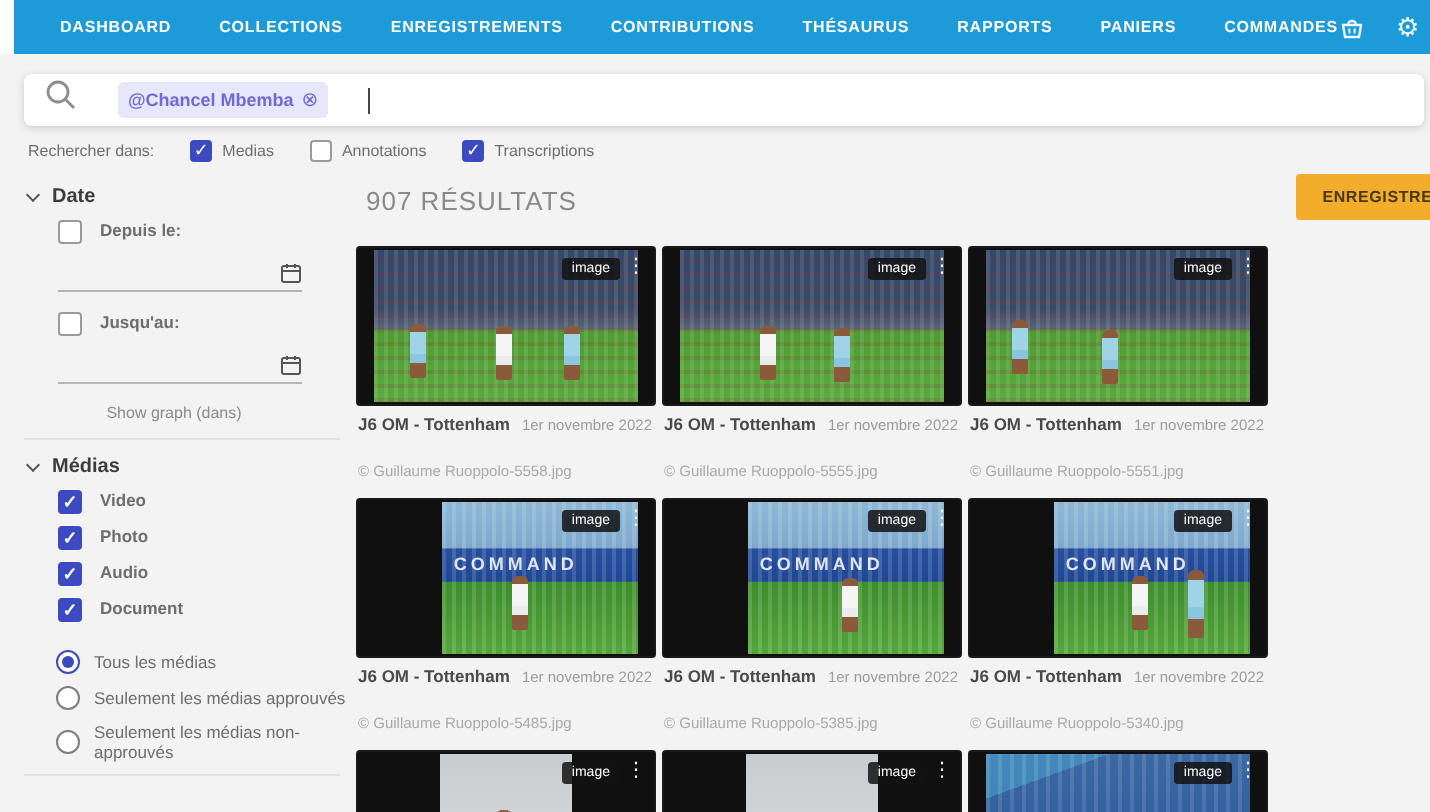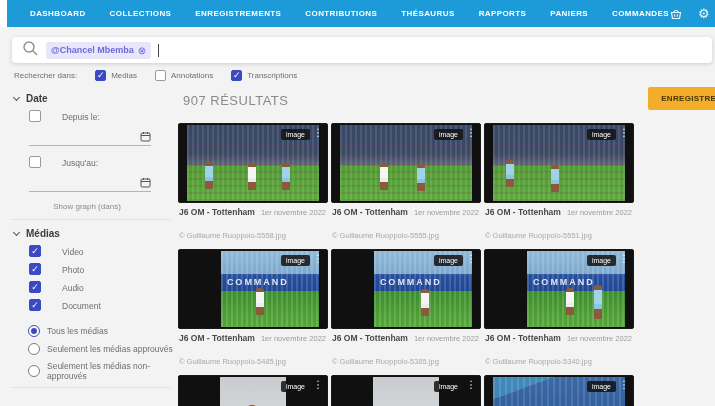--- a/index.html
+++ b/index.html
@@ -13,21 +13,21 @@
   .topnav { display:flex; gap:24px; margin-left:23px; }
   .topnav .navitem { color:#ffffff; font-size:8px; font-weight:bold; letter-spacing:.4px; cursor:pointer; white-space:nowrap; }
   .topicons { margin-left:auto; display:flex; align-items:center; gap:15px; }
   .icon-basket svg, .icon-gear { display:block; }
   .icon-gear { color:#eaf6fd; font-size:13px; line-height:13px; }
   .logo-tile { width:24px; height:24px; background:#ffffff; border-radius:3px; margin-right:-5px; display:flex; align-items:center; justify-content:center; }
   .logo-tile span { color:#1d9bd8; font-style:italic; font-weight:bold; font-size:10px; }
 
   
   .searchbar { margin:10px 3px 0 12px; height:26px; background:#ffffff; border-radius:4px;
-    box-shadow:0 1px 4px rgba(0,0,0,.16); display:flex; align-items:center; padding:0 10px; gap:7px; }
+    box-shadow:0 1px 4px rgba(0,0,0,.16); display:flex; align-items:center; padding:0 10px; gap:20px; }
   .chip { display:flex; align-items:center; gap:4px; background:#e7e6fb; color:#6f6ad8;
     font-size:9px; font-weight:bold; padding:3px 5px; border-radius:3px; }
   .chip .x { font-size:10px; font-weight:normal; cursor:pointer; }
   .caret { width:1px; height:13px; background:#444; }
 
   .scoperow { display:flex; align-items:center; gap:18px; margin:7px 0 0 14px; font-size:8px; color:#6e6e6e; }
   .scopeitem { display:flex; align-items:center; gap:5px; cursor:pointer; }
 
   
   .cb { width:12px; height:12px; border:1.5px solid #9a9a9a; border-radius:2px; background:#fff;
@@ -39,21 +39,21 @@
     display:inline-flex; align-items:center; justify-content:center; flex:none; cursor:pointer; }
   .radio.selected { border-color:#3b4ac0; }
   .radio.selected::after { content:""; width:6px; height:6px; border-radius:50%; background:#3b4ac0; }
 
   
   .layout { display:flex; padding-left:12px; }
   .sidebar { width:166px; flex:none; padding-top:8px; }
   .sechead { display:flex; align-items:center; gap:7px; margin:4px 0 4px 2px; cursor:pointer; }
   .chev { width:5px; height:5px; border-right:1.5px solid #555; border-bottom:1.5px solid #555; transform:rotate(45deg); margin-top:-2px; }
   .sechead .st { font-size:10px; font-weight:bold; color:#3c3c3c; }
-  .cbrow { display:flex; align-items:flex-end; gap:21px; margin:6px 0 6px 17px; font-size:8.5px; color:#6e6e6e; }
+  .cbrow { display:flex; align-items:flex-start; gap:9px; margin:6px 0 6px 17px; font-size:8.5px; color:#6e6e6e;font-weight:bold; }
   .datefield { position:relative; margin:4px 0 10px 17px; width:122px; border-bottom:1px solid #b5b5b5; height:18px; cursor:text; }
   .datefield svg { position:absolute; right:0; bottom:3px; }
   .showgraph { text-align:center; font-size:8px; color:#8a8a8a; margin:10px 0 8px; width:150px; cursor:pointer; }
   .sdiv { border:none; border-top:1px solid #e2e2e2; margin:6px 0 8px; width:158px; }
   .radgroup { margin-top:14px; }
   .radrow { display:flex; align-items:center; gap:7px; margin:6px 0 6px 16px; font-size:8.5px; color:#6e6e6e; }
 
   
   .main { flex:1; position:relative; padding-top:8px; }
   .reshead { position:relative; height:22px; display:flex; align-items:center; margin-bottom:12px; }

